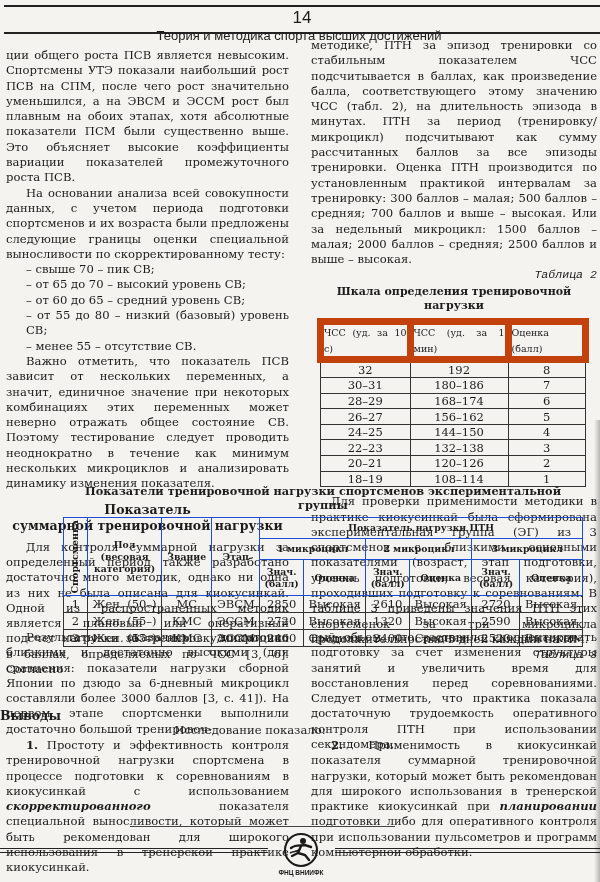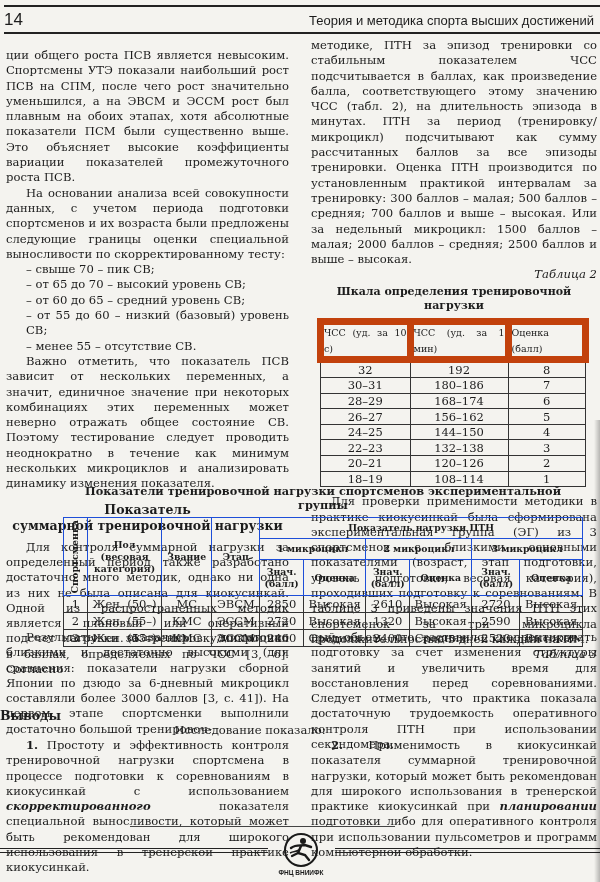--- a/index.html
+++ b/index.html
@@ -2,37 +2,37 @@
 <html><head>
 <meta charset="utf-8">
 <style>
   * { box-sizing: border-box; margin: 0; padding: 0; }
   html, body { width: 600px; height: 882px; background: #f4f3ef; overflow: hidden; }
   body { font-family: "DejaVu Serif", "Liberation Serif", serif; color: #1c1c1c; position: relative; }
   .page { position: absolute; left: 0; top: 0; width: 600px; height: 882px; }
 
   
   .hdr-topline { position: absolute; left: 4px; right: 0; top: 5px; height: 2px; background: #222; }
-  .hdr { position: absolute; left: 4px; right: 0; top: 8px; height: 24px; display: flex; align-items: center; justify-content: space-between; }
+  .hdr { position: absolute; left: 4px; right: 0; top: 8px; height: 24px; display: flex; align-items: center; justify-content: space-between; flex-direction: column; }
   .hdr-num { font-family: "Liberation Sans", sans-serif; font-size: 17px; font-weight: normal; }
   .hdr-title { font-family: "Liberation Sans", sans-serif; font-size: 13px; padding-right: 6px; }
   .hdr-botline { position: absolute; left: 4px; right: 0; top: 32px; height: 2px; background: #222; }
 
   .col { position: absolute; font-size: 11.6px; line-height: 15.3px; text-align: justify; }
   .col p { text-indent: 20px; margin: 0; }
   .col p.noind { text-indent: 0; }
   .col ul { list-style: none; padding-left: 20px; }
   .col ul li { margin: 0; }
   .col ul li::before { content: "– "; }
   .left1 { left: 6px; top: 48px; width: 283px; }
   .right1 { left: 311px; top: 38px; width: 286px; }
 
   .sec-title { font-weight: bold; text-align: center; font-size: 12.5px; line-height: 16px; margin: 10px 0 6px 0; text-indent: 0; }
 
-  .tbl-label { font-style: italic; text-align: right; font-size: 11.6px; line-height: 15px; }
+  .tbl-label { font-style: italic; text-align: right; font-size: 11.6px; line-height: 15px; font-family: Liberation Mono, monospace; }
   .tbl-caption { font-weight: bold; text-align: center; font-size: 11px; line-height: 14px; margin: 3px 0 5px 0; }
 
   table { border-collapse: collapse; }
   .t2 { width: 272px; margin-left: 6px; font-size: 11.5px; }
   .t2 th { font-weight: normal; font-size: 9.5px; height: 21px; border: 7px solid #c2410c; }
   .t2 td { text-align: center; height: 15.6px; border: 1px solid #333; padding: 0; line-height: 14px; }
 
   .t3wrap { position: absolute; left: 63px; top: 484px; width: 520px; }
   .t3 { width: 520px; font-size: 11.5px; }
   .t3 th { font-weight: bold; font-size: 9.3px; border: 1px solid #1d4ed8; line-height: 12px; padding: 2px 1px; }
@@ -69,21 +69,21 @@
   </div>
   <div class="hdr-botline"></div>
 
   <div class="col left1">
     <p class="noind">ции общего роста ПСВ является невысоким. Спортсмены УТЭ показали наибольший рост ПСВ на СПМ, после чего рост значительно уменьшился, а на ЭВСМ и ЭССМ рост был плавным на обоих этапах, хотя абсолютные показатели ПСМ были существенно выше. Это объясняет высокие коэффициенты вариации показателей промежуточного роста ПСВ.</p>
     <p>На основании анализа всей совокупности данных, с учетом периода подготовки спортсменов и их возраста были предложены следующие границы оценки специальной выносливости по скорректированному тесту:</p>
     <ul>
       <li>свыше 70 – пик СВ;</li>
       <li>от 65 до 70 – высокий уровень СВ;</li>
       <li>от 60 до 65 – средний уровень СВ;</li>
-      <li>от 55 до 60 – низкий (базовый) уровень СВ;</li>
+      <li>от 55 до 80 – низкий (базовый) уровень СВ;</li>
       <li>менее 55 – отсутствие СВ.</li>
     </ul>
     <p>Важно отметить, что показатель ПСВ зависит от нескольких переменных, а значит, единичное значение при некоторых комбинациях этих переменных может неверно отражать общее состояние СВ. Поэтому тестирование следует проводить неоднократно в течение как минимум нескольких микроциклов и анализировать динамику изменения показателя.</p>
     <div class="sec-title">
       <div>Показатель</div>
       <div>суммарной тренировочной нагрузки</div>
     </div>
     <p>Для контроля суммарной нагрузки за определенный период также разработано достаточно много методик, однако ни одна из них не была описана для киокусинкай. Одной из распространенных методик является плановый или оперативный подсчет нагрузки за тренировку/микроцикл в баллах, определяемых по ЧСС [3, 6]. Согласно</p>
   </div>
 

